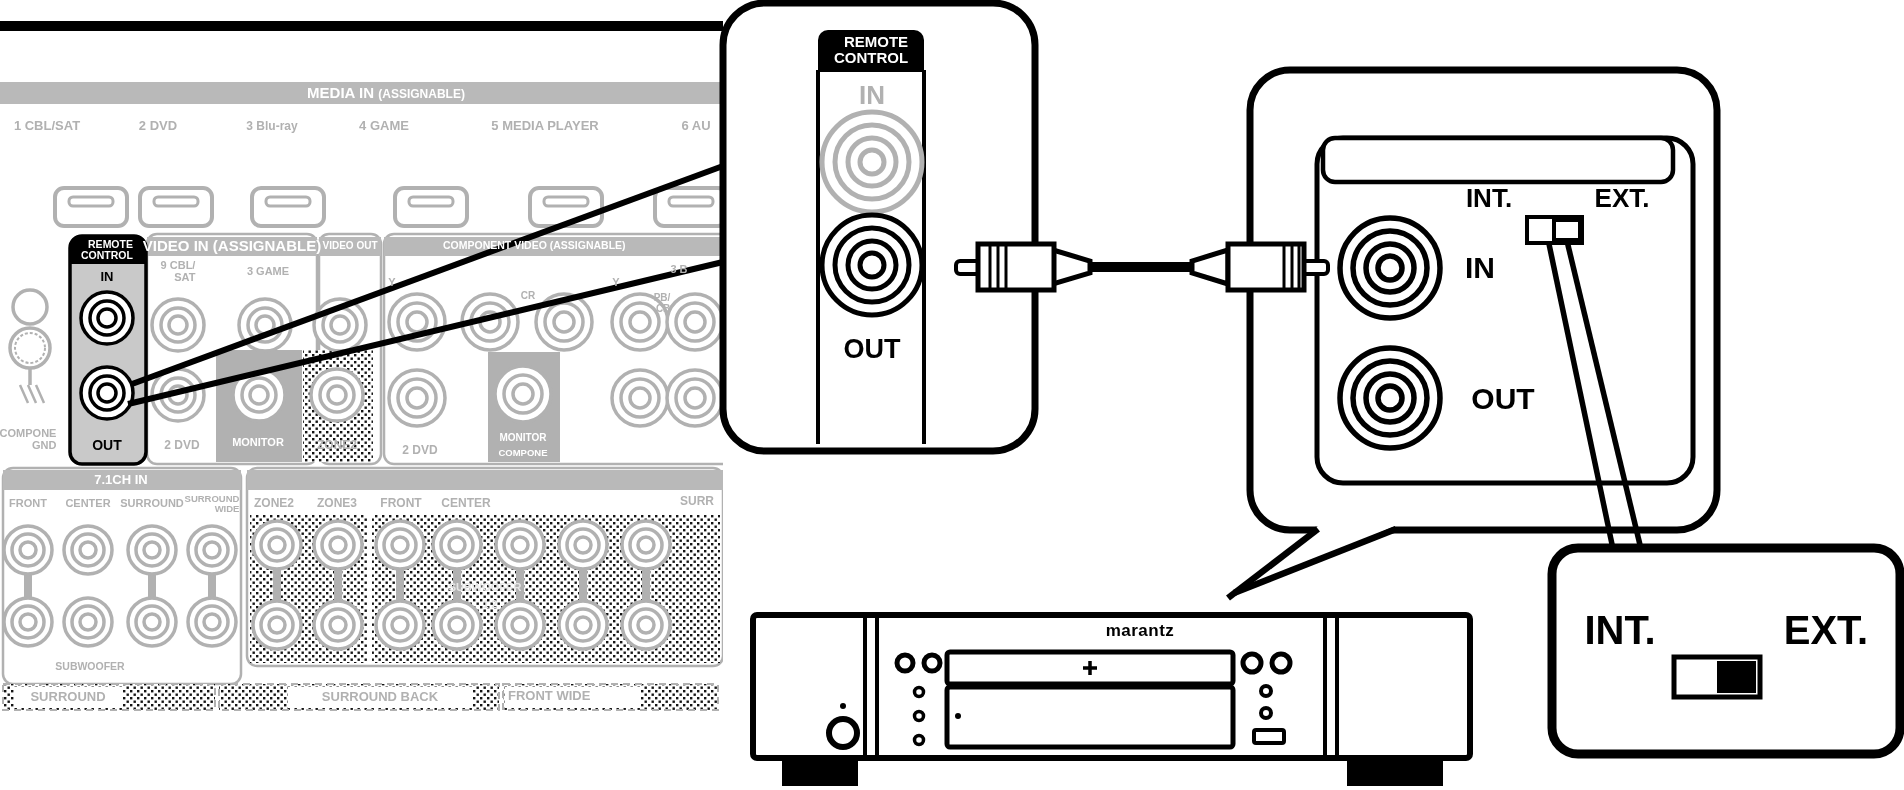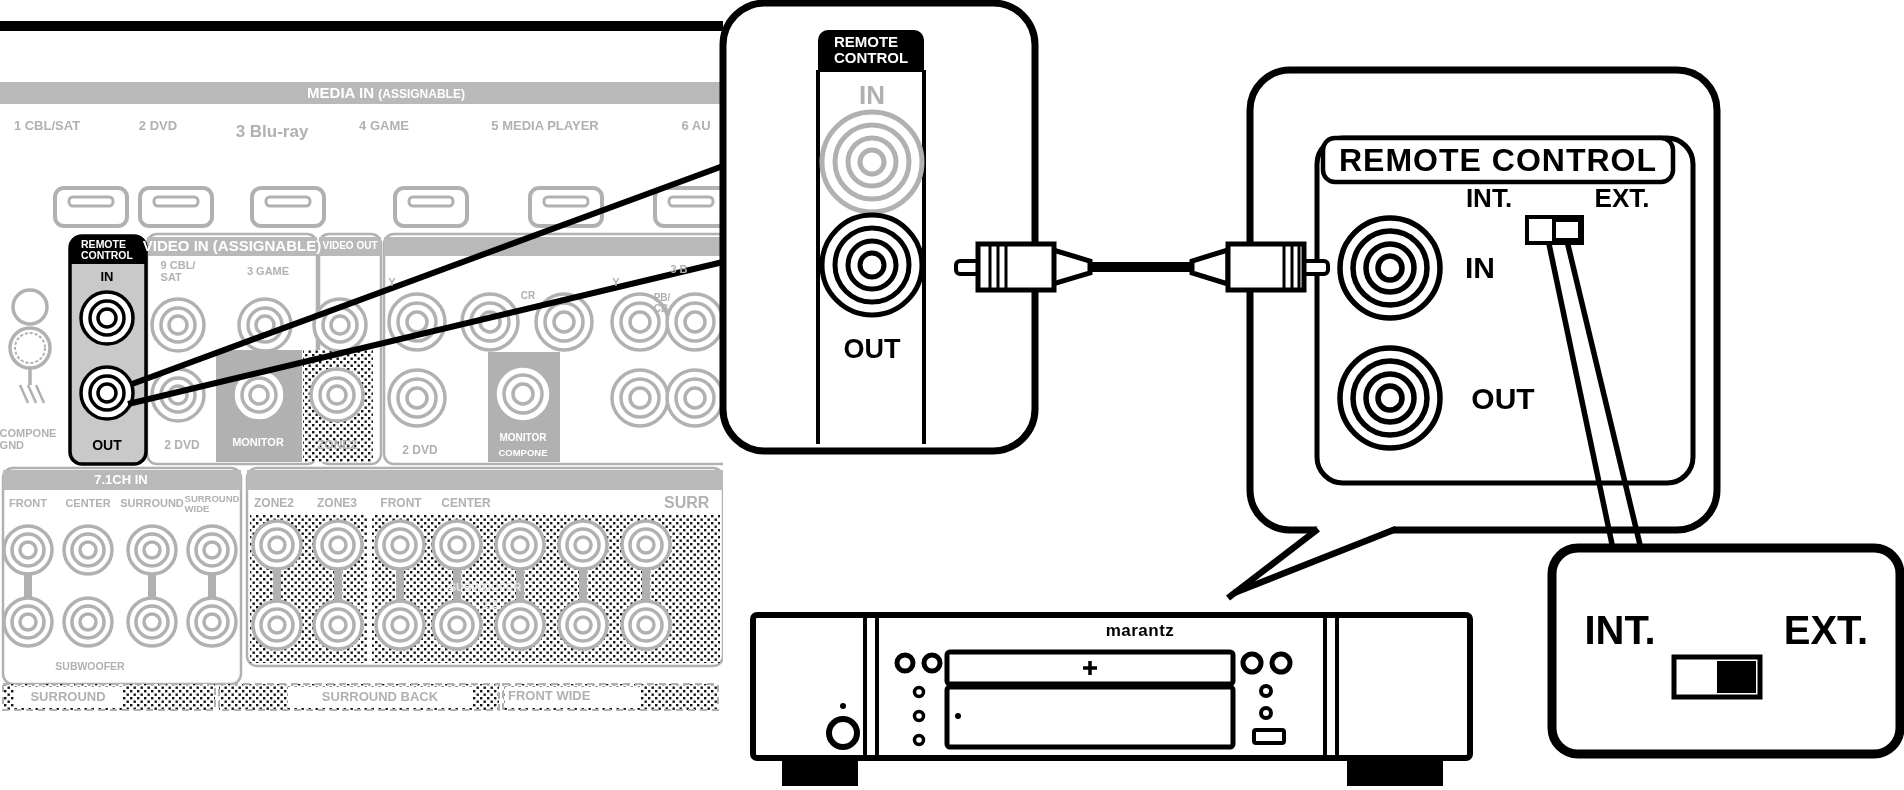--- a/index.html
+++ b/index.html
@@ -1,20 +1,20 @@
 <!DOCTYPE html>
 <html><head>
 <meta charset="utf-8">
 <style>
   html,body{margin:0;padding:0;background:#fff;}
   #stage{position:relative;width:1904px;height:790px;background:#fff;overflow:hidden;
          font-family:"Liberation Sans",sans-serif;}
   #art{position:absolute;left:0;top:0;}
   .t{position:absolute;font-weight:bold;color:#b1b1b1;white-space:nowrap;
-     transform:translate(-50%,-50%);line-height:1.05;text-align:left;}
+     transform:translate(-50%,-50%);line-height:1.05;text-align:right;}
   .tl{position:absolute;font-weight:bold;color:#b1b1b1;white-space:nowrap;line-height:1.05;}
   .wt{color:#fff;}
   .bk{color:#000;}
   .lt{color:#e6e6e6;}
   .clip{position:absolute;overflow:hidden;}
 </style>
 </head>
 <body>
 
 <div id="stage">
@@ -432,33 +432,36 @@
     <rect x="1254" y="730" width="30" height="13" rx="2" fill="#fff" stroke="#000" stroke-width="4"></rect>
     <rect x="782" y="758" width="76" height="28" fill="#000"></rect>
     <rect x="1347" y="758" width="96" height="28" fill="#000"></rect>
   </g>
 </svg>
 
 <div class="t wt" style="left:386px;top:93px;font-size:15px"><span>MEDIA IN</span>&nbsp;<span style="font-size:12px">(ASSIGNABLE)</span></div>
 
 <div class="t" style="left:47px;top:126px;font-size:13px">1 CBL/SAT</div>
 <div class="t" style="left:158px;top:126px;font-size:13px">2 DVD</div>
-<div class="t" style="left:272px;top:132px;font-size:17px">3 Blu-ray</div>
+<div class="t" style="left:272px;top:126px;font-size:12px">3 Blu-ray</div>
 <div class="t" style="left:384px;top:126px;font-size:13px">4 GAME</div>
 <div class="t" style="left:545px;top:126px;font-size:13px">5 MEDIA PLAYER</div>
 <div class="t" style="left:696px;top:126px;font-size:13px">6 AU</div>
 
 <div class="t wt" style="left:107px;top:250px;font-size:10.5px"><span>REMOTE</span><br><span>CONTROL</span></div>
 <div class="t bk" style="left:107px;top:277px;font-size:13px">IN</div>
 <div class="t bk" style="left:107px;top:445px;font-size:14px">OUT</div>
 
 <div class="t" style="left:28px;top:440px;font-size:11px"><span>COMPONE</span><br><span>GND</span></div>
 
 <div class="t wt" style="left:232px;top:246px;font-size:15px">VIDEO IN (ASSIGNABLE)</div>
 <div class="t wt" style="left:350px;top:246px;font-size:10px">VIDEO OUT</div>
+<div class="clip" style="left:386px;top:237px;width:334px;height:19px">
+  <span class="tl wt" style="left:57px;top:3px;font-size:10.5px">COMPONENT VIDEO (ASSIGNABLE)</span>
+</div>
 
 <div class="t" style="left:178px;top:272px;font-size:11px"><span>9 CBL/</span><br><span>SAT</span></div>
 <div class="t" style="left:268px;top:272px;font-size:11px">3 GAME</div>
 <div class="t" style="left:182px;top:445px;font-size:12px">2 DVD</div>
 <div class="t wt" style="left:258px;top:443px;font-size:11px">MONITOR</div>
 <div class="t" style="left:337px;top:445px;font-size:12px">ZONE2</div>
 
 <div class="t" style="left:392px;top:283px;font-size:11px">Y</div>
 <div class="t" style="left:528px;top:296px;font-size:10px">CR</div>
 <div class="t" style="left:679px;top:270px;font-size:11px">3 B</div>
@@ -473,36 +476,35 @@
 <div class="t" style="left:88px;top:504px;font-size:11px">CENTER</div>
 <div class="t" style="left:152px;top:504px;font-size:11px">SURROUND</div>
 <div class="t" style="left:212px;top:504px;font-size:9.5px"><span>SURROUND</span><br><span>WIDE</span></div>
 <div class="t" style="left:90px;top:667px;font-size:10.5px">SUBWOOFER</div>
 
 <div class="t" style="left:274px;top:503px;font-size:12px">ZONE2</div>
 <div class="t" style="left:337px;top:503px;font-size:12px">ZONE3</div>
 <div class="t" style="left:401px;top:503px;font-size:12px">FRONT</div>
 <div class="t" style="left:466px;top:503px;font-size:12px">CENTER</div>
 <div class="clip" style="left:660px;top:494px;width:60px;height:18px">
-  <span class="tl" style="left:4px;top:1px;font-size:16px">SURR</span>
+  <span class="tl" style="left:20px;top:1px;font-size:12px">SURR</span>
 </div>
 <div class="t lt" style="left:485px;top:588px;font-size:11px">SUBWOOFER</div>
 <div class="t lt" style="left:490px;top:605px;font-size:10px">1 2</div>
 
 <div class="t" style="left:68px;top:697px;font-size:13px">SURROUND</div>
 <div class="t" style="left:380px;top:697px;font-size:13px">SURROUND BACK</div>
 <div class="clip" style="left:505px;top:687px;width:200px;height:21px">
   <span class="tl" style="left:3px;top:2px;font-size:13px">FRONT WIDE</span>
 </div>
 
 <div class="t wt" style="left:871px;top:50px;font-size:15px"><span>REMOTE</span><br><span>CONTROL</span></div>
 <div class="t" style="left:872px;top:96px;font-size:26px">IN</div>
 <div class="t bk" style="left:872px;top:349px;font-size:27px">OUT</div>
 
-<div class="t bk" style="left:1498px;top:161px;font-size:32px;letter-spacing:1px">REMOTE CONTROL</div>
 <div class="t bk" style="left:1489px;top:199px;font-size:26px">INT.</div>
 <div class="t bk" style="left:1622px;top:199px;font-size:26px">EXT.</div>
 <div class="t bk" style="left:1480px;top:268px;font-size:30px">IN</div>
 <div class="t bk" style="left:1503px;top:399px;font-size:30px">OUT</div>
 
 <div class="t bk" style="left:1620px;top:630px;font-size:40px">INT.</div>
 <div class="t bk" style="left:1826px;top:630px;font-size:40px">EXT.</div>
 
 <div class="t bk" style="left:1140px;top:631px;font-size:17px;letter-spacing:0.5px">marantz</div>
 

